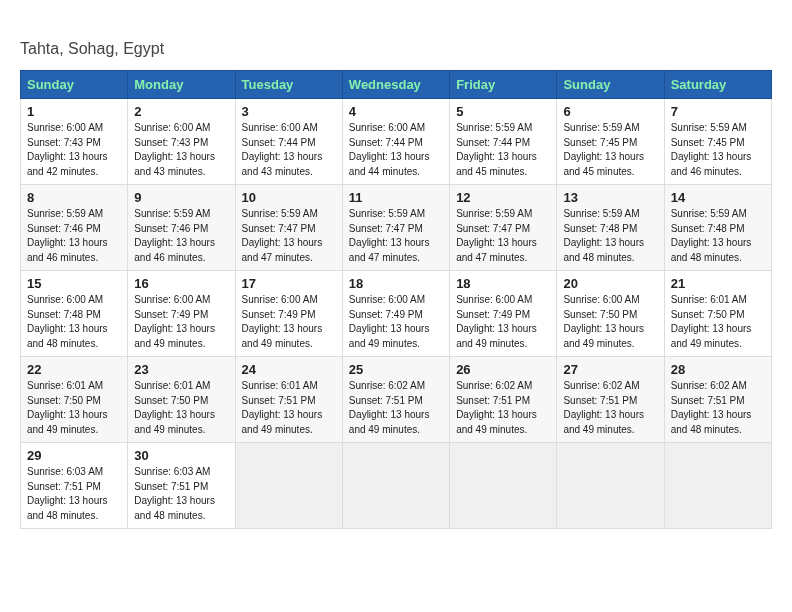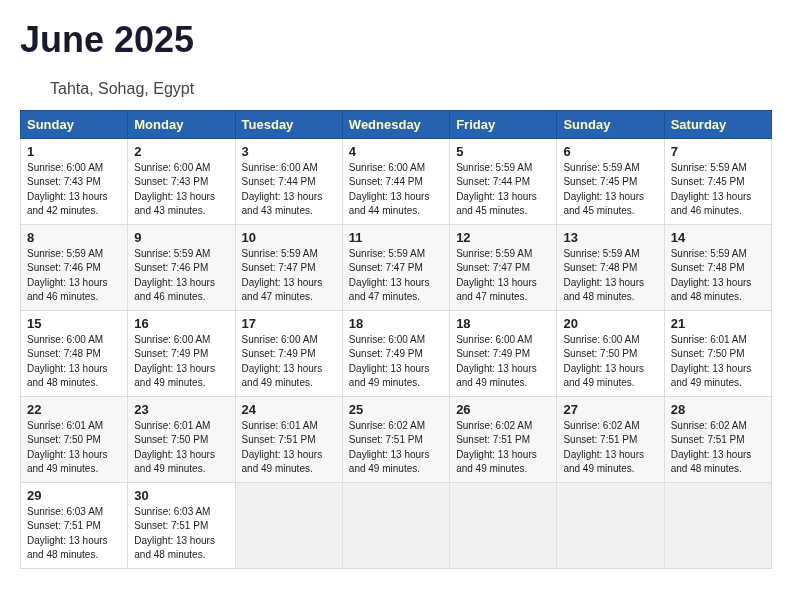--- a/index.html
+++ b/index.html
@@ -55,21 +55,21 @@
       color: #444;
       margin-top: 20px;
     }
     .calendar {
       width: 100%;
       border-collapse: collapse;
       border: 1px solid #ccc;
     }
     .calendar th {
       background-color: #2563b0;
-      color: #fef9c3;
+      color: #86efac;
       font-size: 13px;
       font-weight: bold;
       padding: 6px 6px;
       text-align: left;
       border: 1px solid #1a4f9a;
     }
     .calendar td {
       vertical-align: top;
       border: 1px solid #ddd;
       padding: 5px 6px;
@@ -97,21 +97,20 @@
     }
     .week-row td {
       height: 82px;
     }
   </style>
 </head>
 <body>
 
 <div class="header">
   <div class="title-block">
-    <div class="title-month">June 2025</div>
     <div class="title-location">Tahta, Sohag, Egypt</div>
   </div>
 </div>
 
 <table class="calendar">
   <thead>
     <tr>
       <th>Sunday</th>
       <th>Monday</th>
       <th>Tuesday</th>

